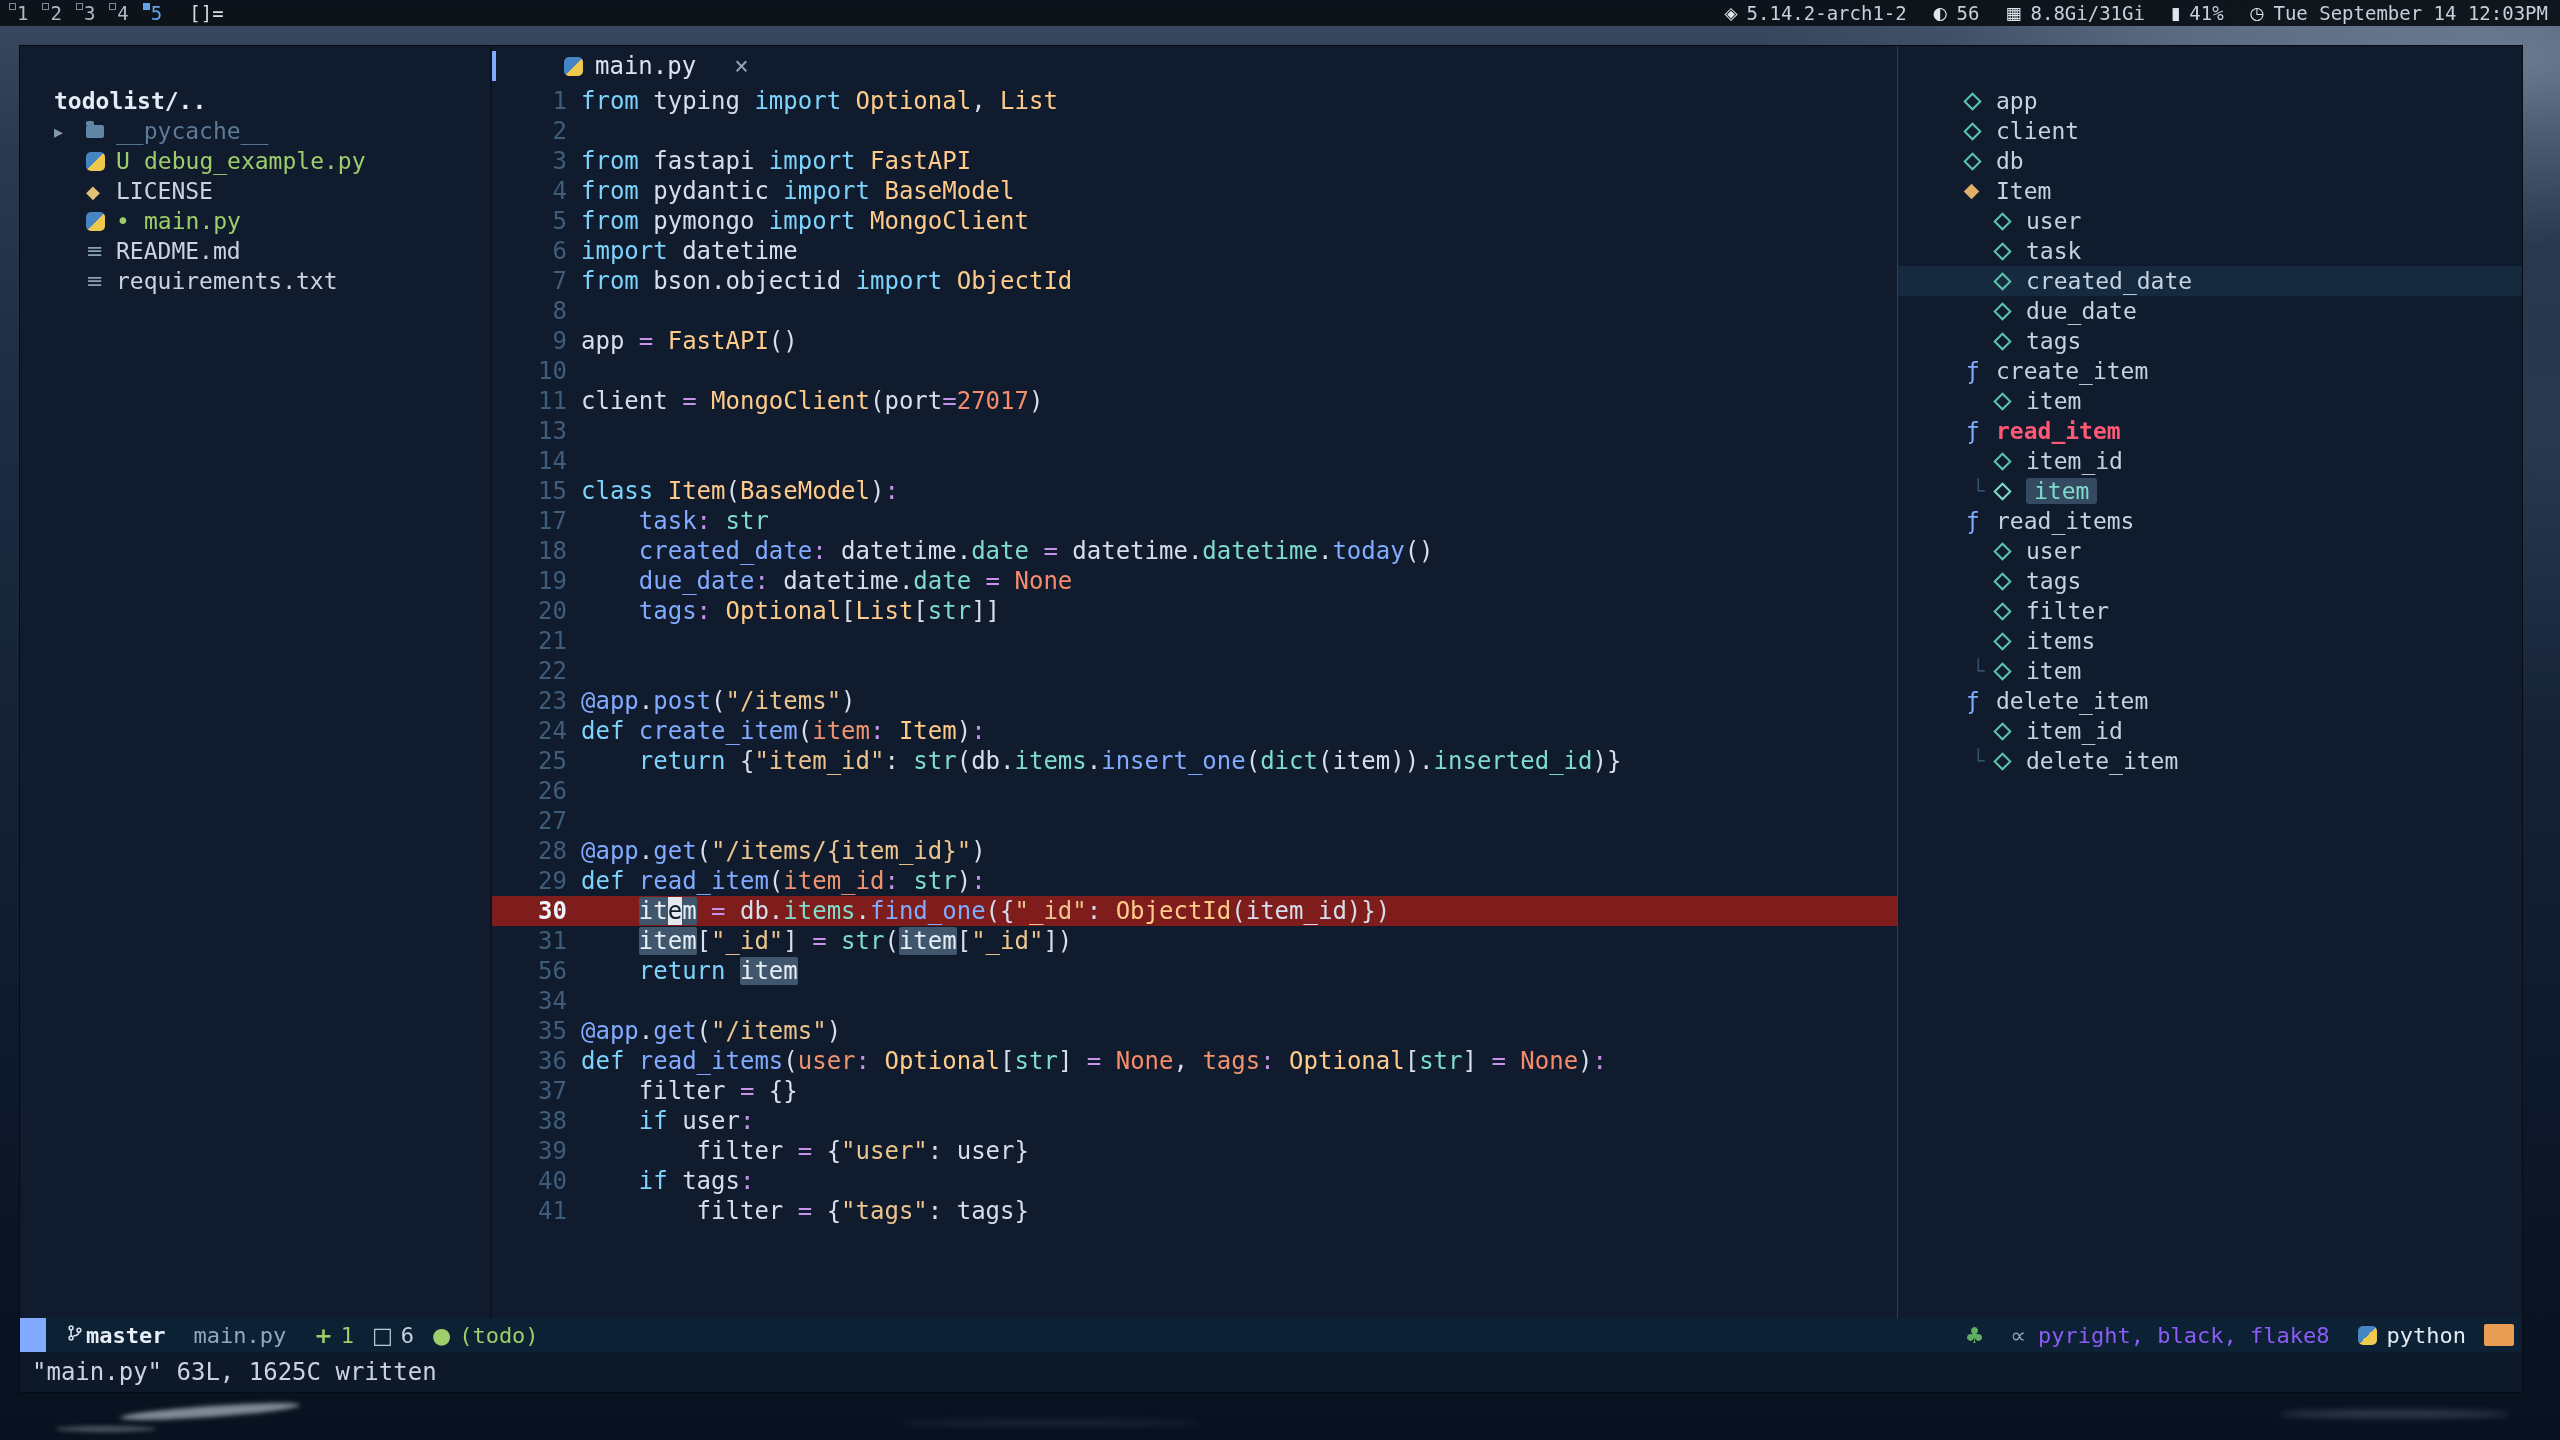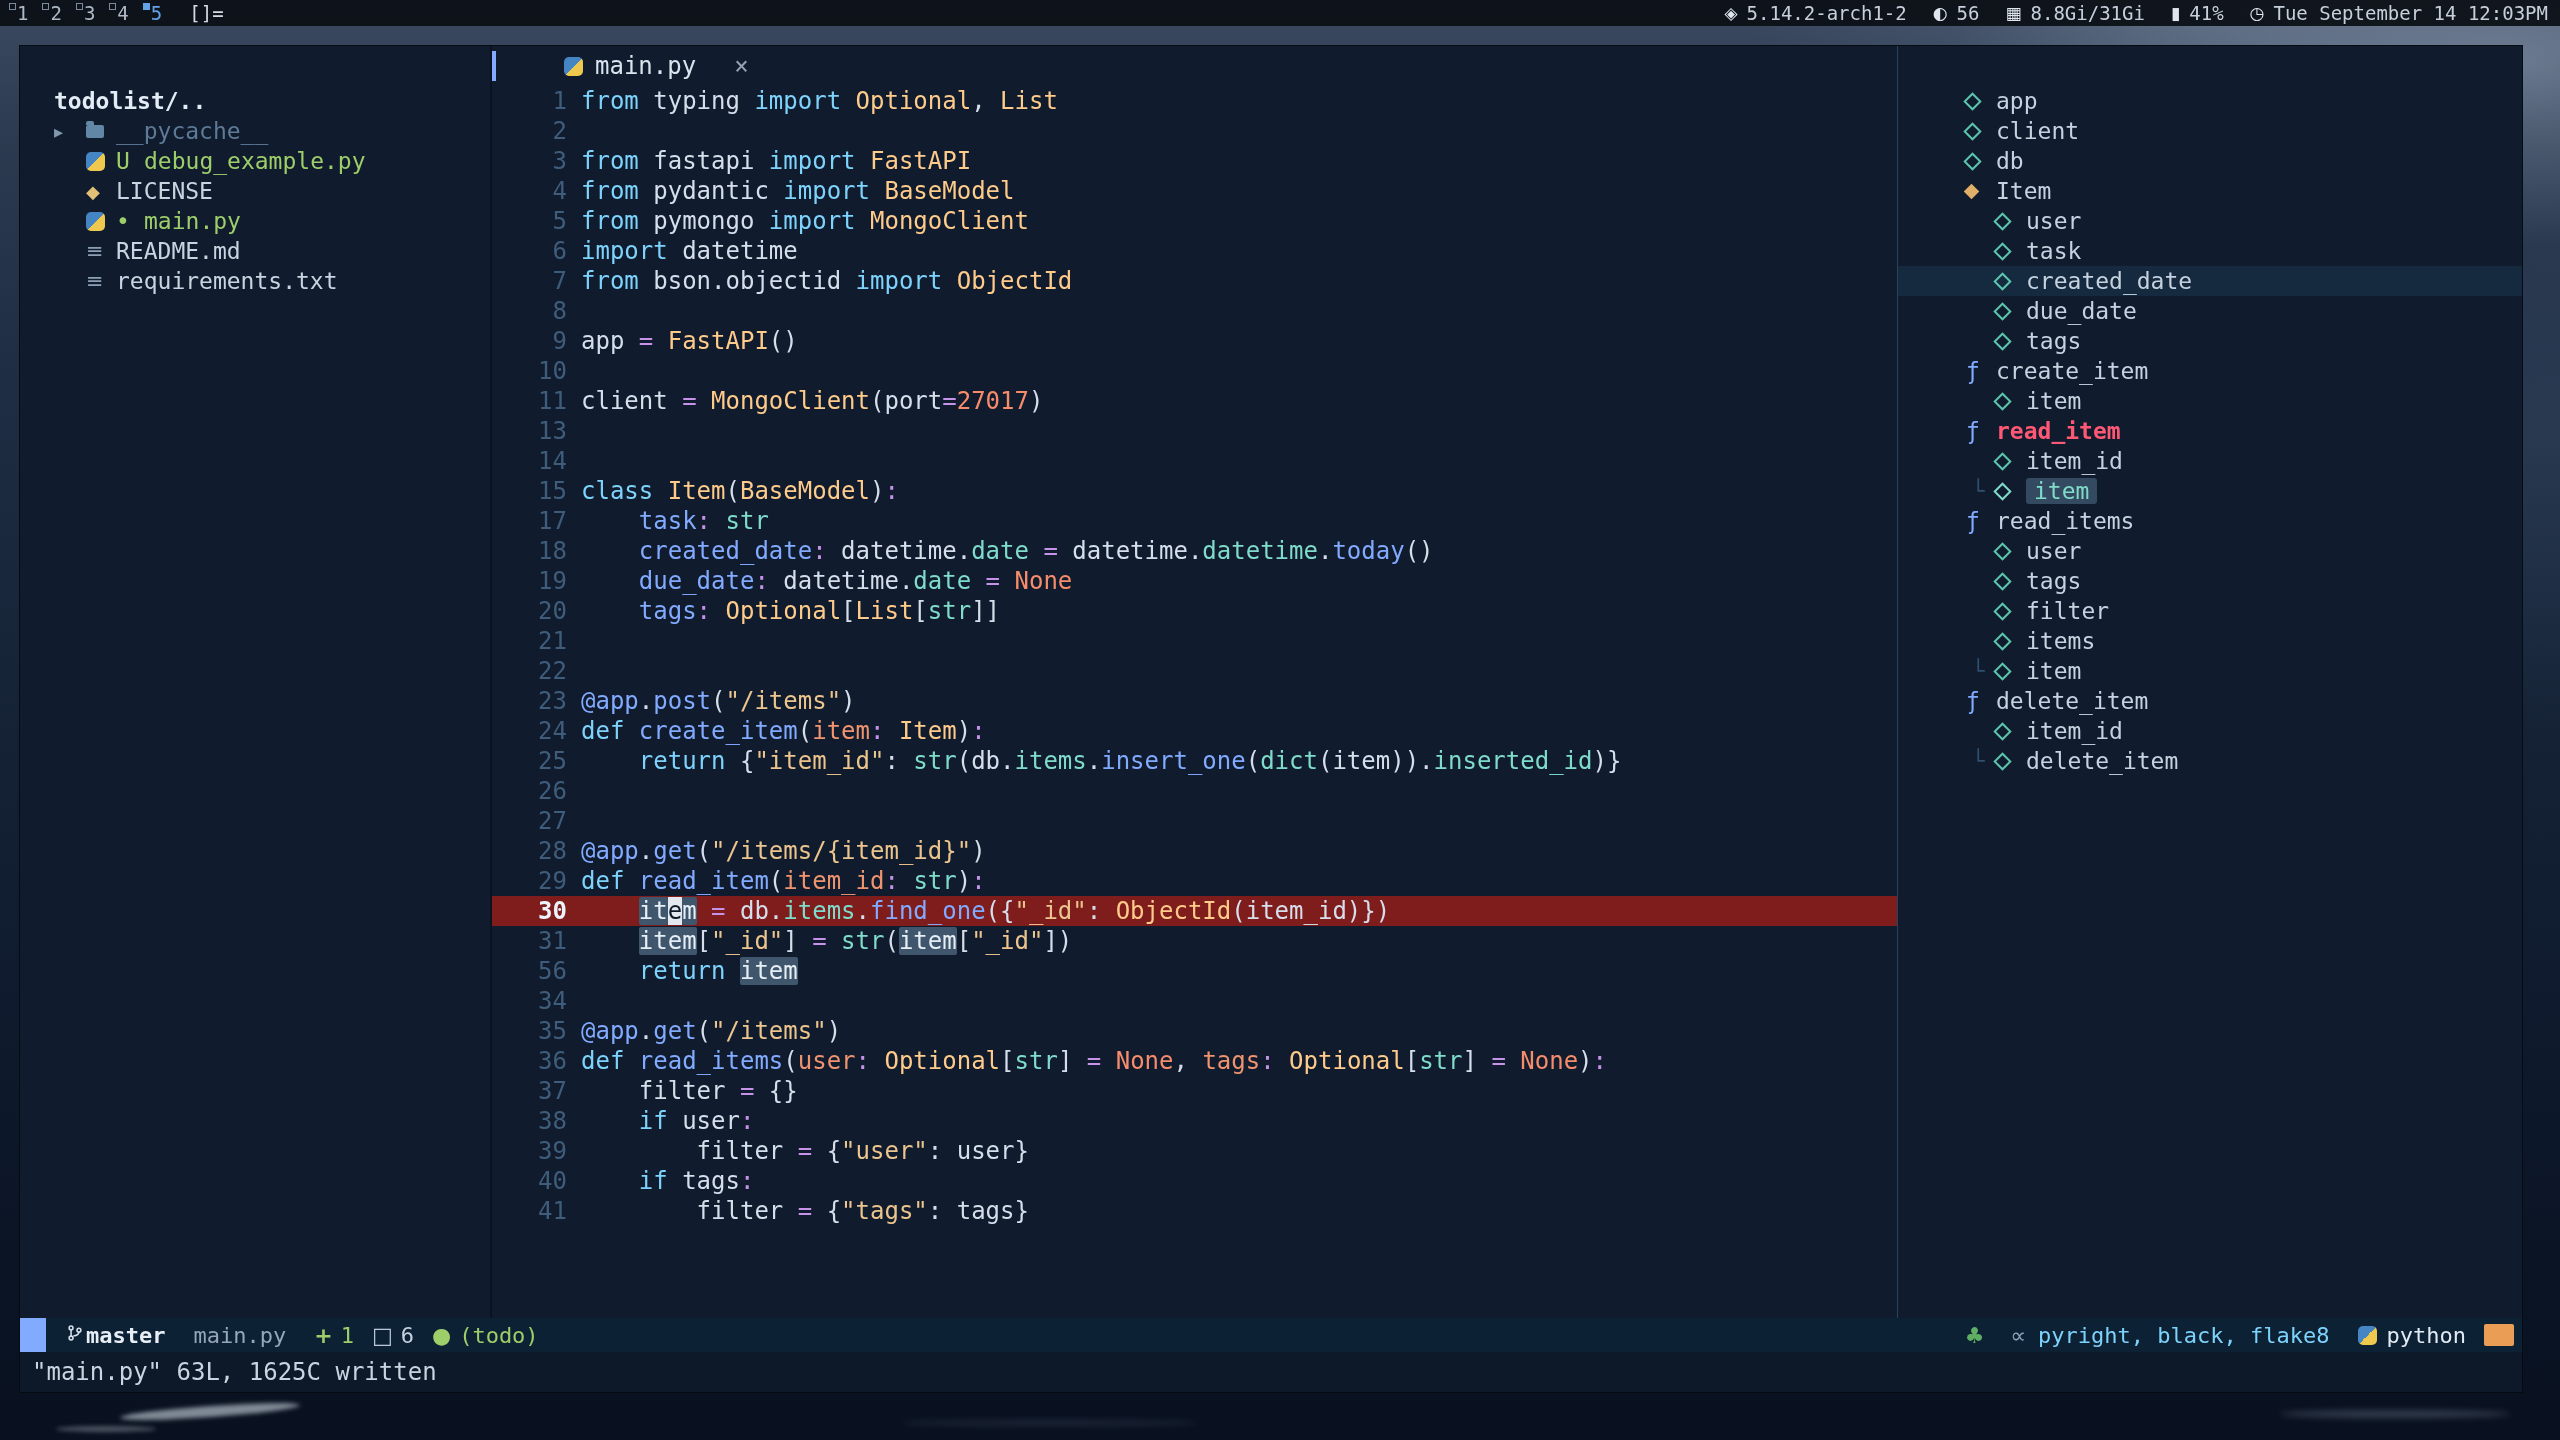--- a/index.html
+++ b/index.html
@@ -103,21 +103,21 @@
   .sl-file{margin-left:28px;color:#93a6ba}
   .sl-pair{display:flex;align-items:center;gap:8px}
   .sl-added{margin-left:28px;color:#9ece6a}
   .sl-added .g{font-weight:bold}
   .sl-changed{margin-left:18px;color:#c6d2df}
   .sl-changed .g{color:#b9c6d6}
   .sl-todo{margin-left:18px;color:#9ece6a}
   .sl-spacer{flex:1}
   .sl-tree{color:#5fae62;font-size:22px}
   .sl-lspic{margin-left:26px;color:#8fa3b8}
-  .sl-lsp{margin-left:12px;color:#7dd3fc}
+  .sl-lsp{margin-left:12px;color:#8b5cf6}
   .sl-py{margin-left:28px}
   .sl-lang{margin-left:10px;color:#e2eaf3}
   .pos-block{width:30px;height:22px;background:#ea9e55;border-radius:2px;margin:0 8px 0 18px;flex:none}
 
   .cmdline{height:40px;flex:none;display:flex;align-items:center;padding-left:12px;font-size:24px;color:#c9d4e0;background:#0d1828}
 </style>
 </head>
 <body>
 
 <div class="foam f1"></div>

